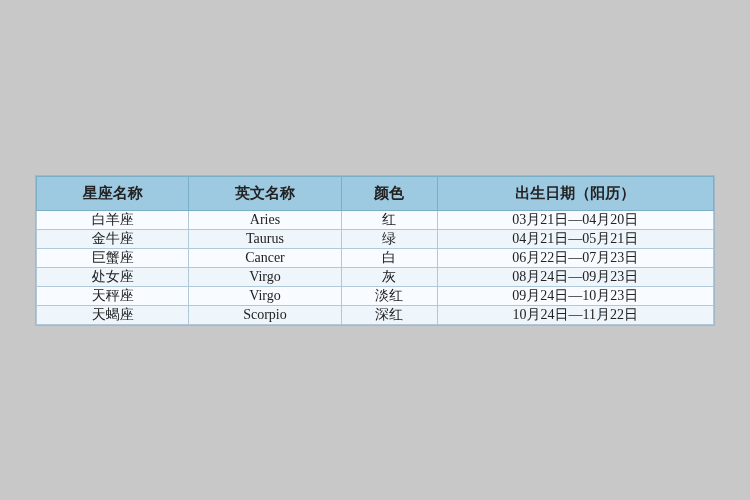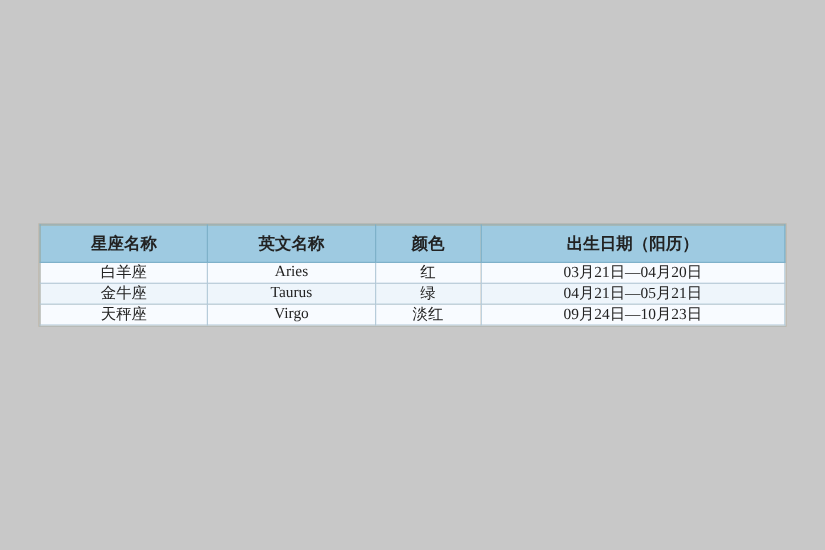--- a/index.html
+++ b/index.html
@@ -6,21 +6,21 @@
     body {
       width: 750px;
       height: 500px;
       background-color: #c8c8c8;
       display: flex;
       align-items: center;
       justify-content: center;
       font-family: 'SimSun', '宋体', serif;
     }
     .table-container {
-      background: #fdba74;
+      background: #ffffff;
       border: 1px solid #a0b8c8;
       width: 680px;
     }
     table {
       width: 100%;
       border-collapse: collapse;
     }
     thead tr {
       background-color: #9ecae1;
     }
@@ -69,20 +69,38 @@
           <td>红</td>
           <td>03月21日—04月20日</td>
         </tr>
         <tr>
           <td>金牛座</td>
           <td>Taurus</td>
           <td>绿</td>
           <td>04月21日—05月21日</td>
         </tr>
         <tr>
+          <td>巨蟹座</td>
+          <td>Cancer</td>
+          <td>白</td>
+          <td>06月22日—07月23日</td>
+        </tr>
+        <tr>
+          <td>处女座</td>
+          <td>Virgo</td>
+          <td>灰</td>
+          <td>08月24日—09月23日</td>
+        </tr>
+        <tr>
           <td>天秤座</td>
           <td>Virgo</td>
           <td>淡红</td>
           <td>09月24日—10月23日</td>
+        </tr>
+        <tr>
+          <td>天蝎座</td>
+          <td>Scorpio</td>
+          <td>深红</td>
+          <td>10月24日—11月22日</td>
         </tr>
       </tbody>
   </table>
 </div>
 
 </body></html>

